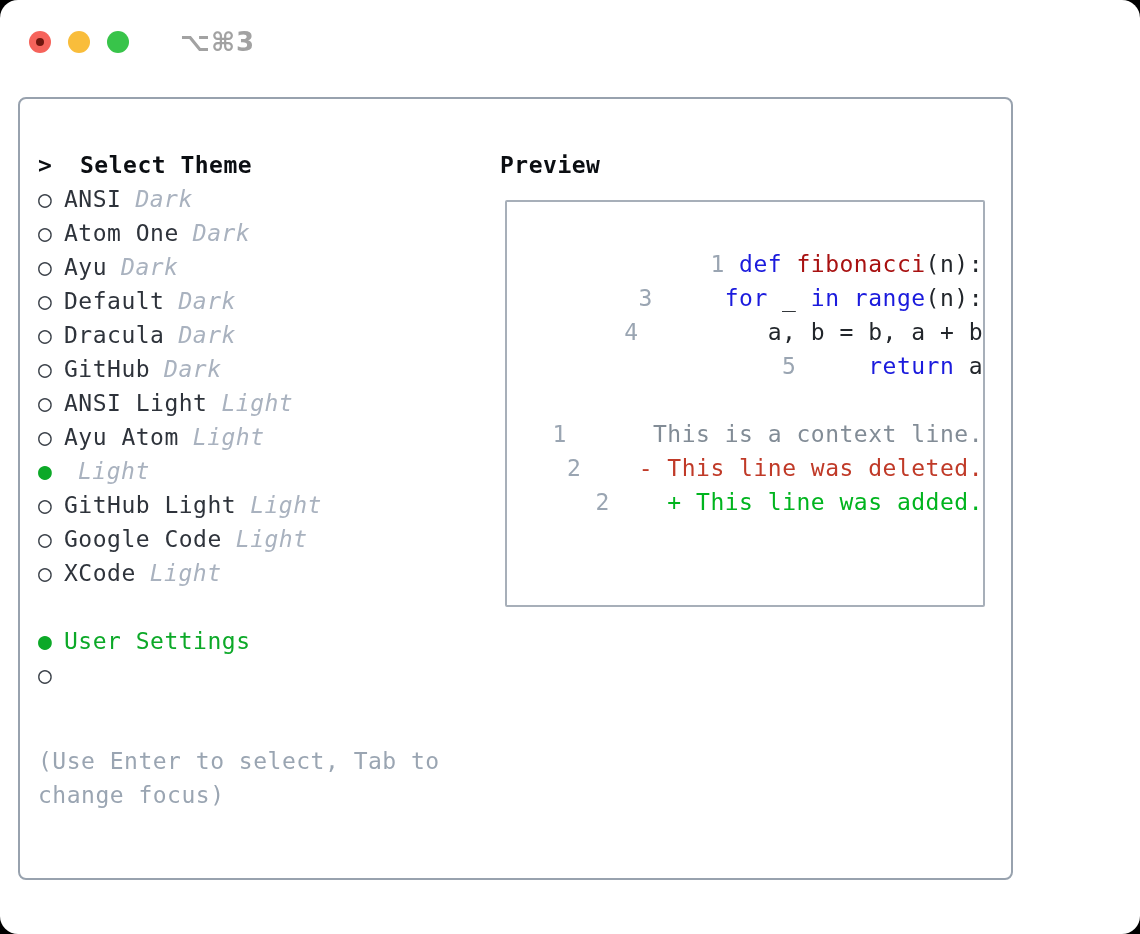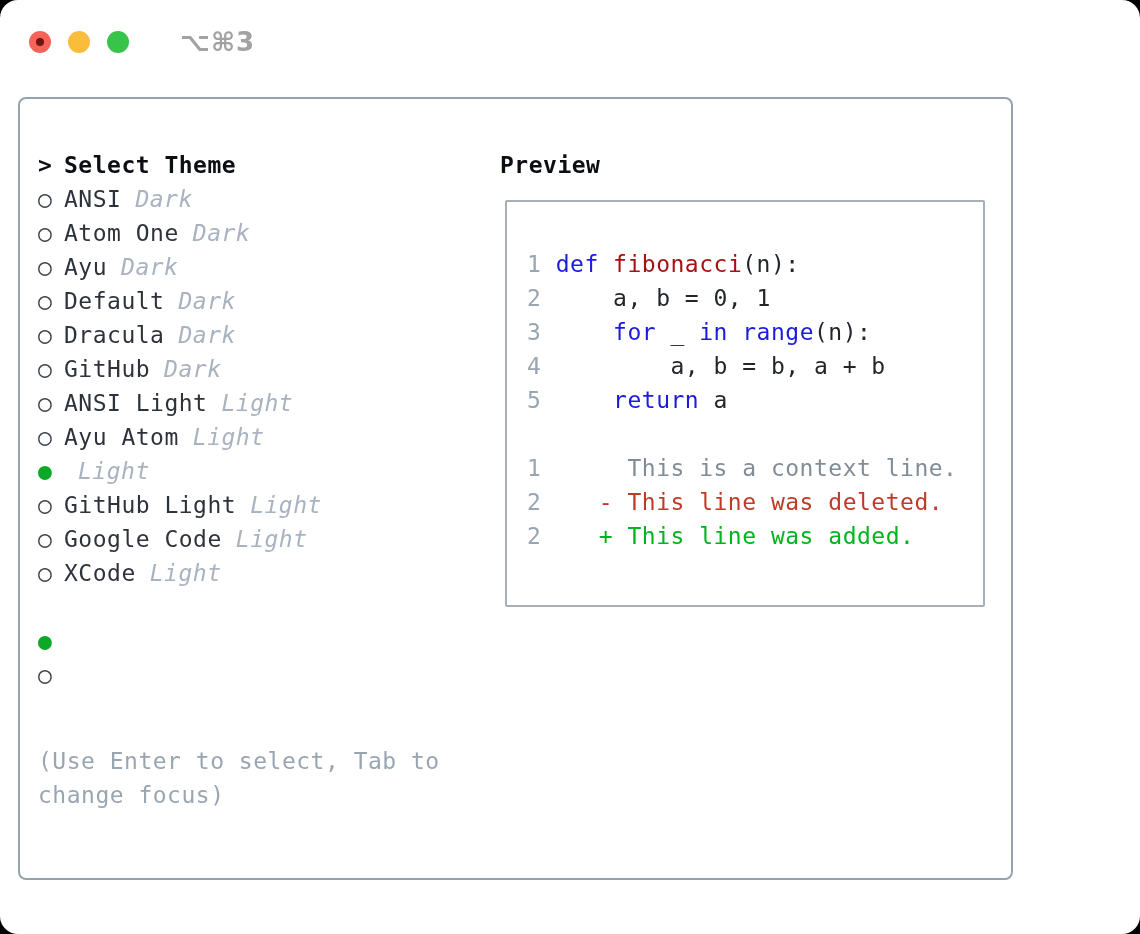--- a/index.html
+++ b/index.html
@@ -18,35 +18,35 @@
   
   .panel{position:absolute;left:18px;top:97px;width:995px;height:783px;box-sizing:border-box;
          border:2px solid #98a2ae;border-radius:8px;background:#fff;
          font-family:"DejaVu Sans Mono","Liberation Mono",monospace;font-size:23px;letter-spacing:0.5px;}
 
   
   .left-col{position:absolute;left:18px;top:49px;}
   .row{display:flex;align-items:center;height:34px;white-space:pre;}
   .spacer{height:34px;}
   .prompt{display:inline-block;width:26px;font-weight:bold;color:#0b0e12;}
-  .list-title{font-weight:bold;color:#0b0e12;}
+  .list-title{font-weight:bold;color:#0b0e12;margin-left:16px;}
   .marker{display:inline-block;width:26px;color:#40464e;}
   .name{color:#2e333b;}
   .tag{color:#a9b2bf;margin-left:14px;font-style:italic;}
   .item.selected .marker,.item.selected .name{color:#0ca928;}
   .apply-title{padding-left:26px;color:#15181d;}
   .option .label{color:#2e333b;}
   .option.selected .marker,.option.selected .label{color:#0ca928;}
   .hint{margin-top:52px;width:430px;color:#9aa5b2;line-height:34px;}
 
   
   .preview-title{position:absolute;left:480px;top:49px;height:34px;display:flex;align-items:center;
                  font-weight:bold;color:#0b0e12;}
   .preview-box{position:absolute;left:485px;top:101px;width:480px;height:407px;box-sizing:border-box;
-               border:2px solid #a7afb9;border-radius:2px;background:#fff;}
+               border:2px solid #a7afb9;border-radius:2px;background:#fff;text-align:right;}
   .code{padding:49px 0 0 20px;}
   .code-line{height:34px;white-space:pre;}
   .c-num{color:#9aa5b2;}
   .c-plain{color:#22262b;}
   .c-kw{color:#1b1bdd;}
   .c-fn{color:#a81111;}
   .c-ctx{color:#828c96;}
   .c-del{color:#c03a28;}
   .c-add{color:#00b41e;}
 </style>
@@ -105,35 +105,34 @@
         <span class="marker">○</span><span class="name">Google Code</span><span class="tag">Light</span>
       </div>
       <div class="row item">
         <span class="marker">○</span><span class="name">XCode</span><span class="tag">Light</span>
       </div>
 
       <div class="spacer"></div>
 
 
       <div class="row option selected">
-        <span class="marker">●</span>
+        <span class="marker">●</span><span class="label">User Settings</span>
       </div>
       <div class="row option">
         <span class="marker">○</span>
       </div>
 
       <div class="hint">(Use Enter to select, Tab to change focus)</div>
     </div>
 
     <div class="preview-title">Preview</div>
 
     <div class="preview-box">
       <div class="code">
           <div class="code-line"><span class="c-num">1 </span><span class="c-kw">def</span><span class="c-plain"> </span><span class="c-fn">fibonacci</span><span class="c-plain">(n):</span></div>
-          <div class="code-line"><span class="c-num">2 </span><span class="c-plain">    a, b = 0, 1</span></div>
           <div class="code-line"><span class="c-num">3 </span><span class="c-plain">    </span><span class="c-kw">for</span><span class="c-plain"> _ </span><span class="c-kw">in</span><span class="c-plain"> </span><span class="c-kw">range</span><span class="c-plain">(n):</span></div>
           <div class="code-line"><span class="c-num">4 </span><span class="c-plain">        a, b = b, a + b</span></div>
           <div class="code-line"><span class="c-num">5 </span><span class="c-plain">    </span><span class="c-kw">return</span><span class="c-plain"> a</span></div>
           <div class="code-line"></div>
           <div class="code-line"><span class="c-num">1</span><span class="c-ctx">      This is a context line.</span></div>
           <div class="code-line"><span class="c-num">2</span><span class="c-del">    - This line was deleted.</span></div>
           <div class="code-line"><span class="c-num">2</span><span class="c-add">    + This line was added.</span></div>
         </div>
     </div>
 

